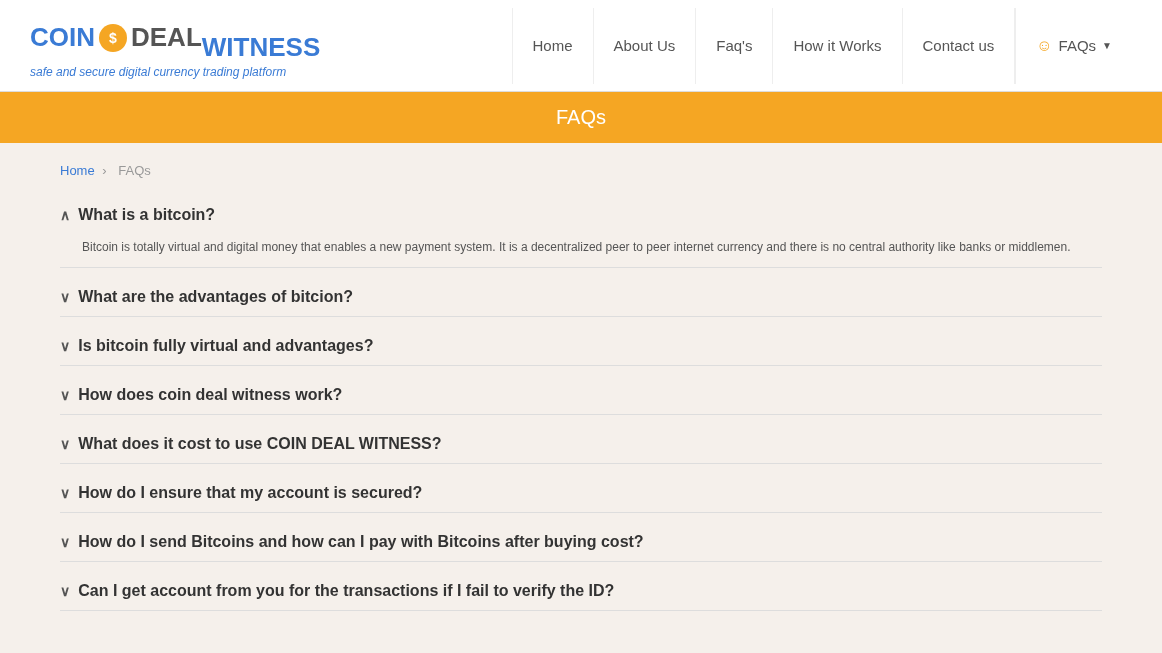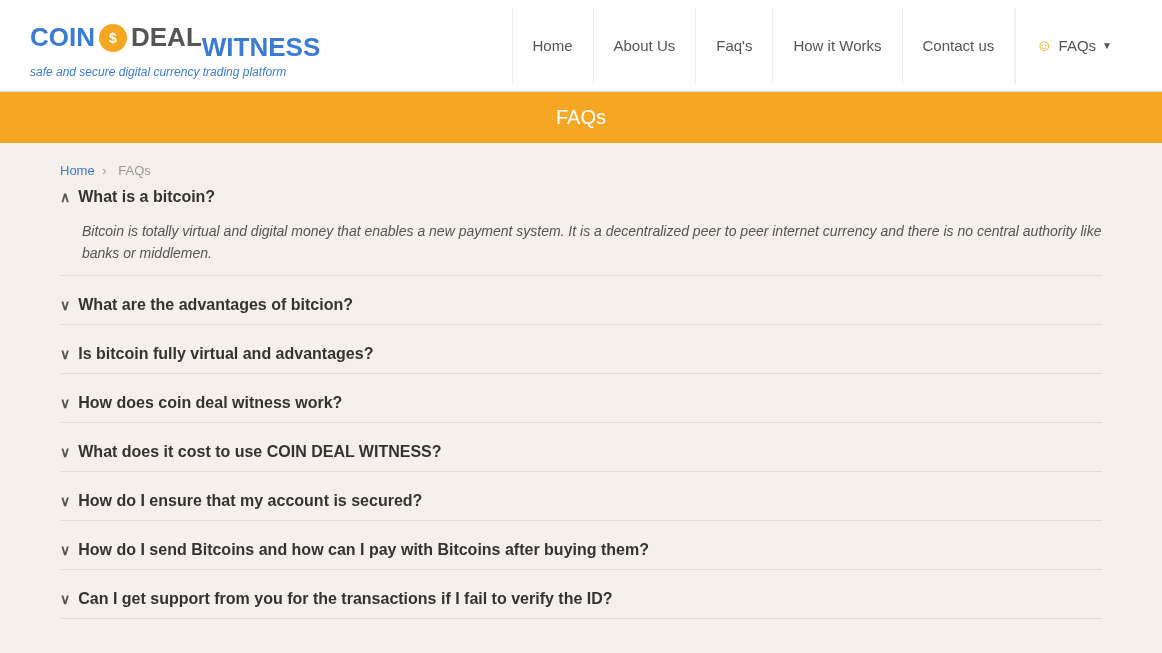--- a/index.html
+++ b/index.html
@@ -102,20 +102,21 @@
     
     .main-content {
       padding: 20px 60px 30px 60px;
       background: #f5f0eb;
     }
 
     
     .breadcrumb {
       font-size: 13px;
       color: #666;
+      margin-bottom: 18px;
     }
     .breadcrumb a { color: #3a7bd5; text-decoration: none; }
     .breadcrumb span { color: #999; margin: 0 4px; }
 
     
     .faq-item {
       margin-bottom: 10px;
     }
     .faq-question {
       display: flex;
@@ -125,25 +126,24 @@
       color: #333;
       cursor: pointer;
       padding: 10px 0;
     }
     .faq-chevron {
       color: #555;
       margin-right: 8px;
       font-size: 14px;
     }
     .faq-answer {
-      font-size: 14px;
+      font-size: 12px;
       color: #555;
       line-height: 1.6;
       padding: 4px 0 10px 22px;
-      font-style: italic;
     }
     .faq-divider {
       border: none;
       border-top: 1px solid #ddd;
       margin: 0;
     }
   </style>
 </head>
 <body>
 
@@ -223,26 +223,26 @@
       <div class="faq-item">
         <div class="faq-question">
           <span class="faq-chevron">∨</span>
           <span>How do I ensure that my account is secured?</span>
         </div>
         <hr class="faq-divider">
       </div>
       <div class="faq-item">
         <div class="faq-question">
           <span class="faq-chevron">∨</span>
-          <span>How do I send Bitcoins and how can I pay with Bitcoins after buying them?</span>
-        </div>
-        <hr class="faq-divider">
-      </div>
-      <div class="faq-item">
-        <div class="faq-question">
-          <span class="faq-chevron">∨</span>
-          <span>Can I get support from you for the transactions if I fail to verify the ID?</span>
+          <span>How do I send Bitcoins and how can I pay with Bitcoins after buying cost?</span>
+        </div>
+        <hr class="faq-divider">
+      </div>
+      <div class="faq-item">
+        <div class="faq-question">
+          <span class="faq-chevron">∨</span>
+          <span>Can I get account from you for the transactions if I fail to verify the ID?</span>
         </div>
         <hr class="faq-divider">
       </div>
     </div>
 
 </div>
 
 </body></html>

